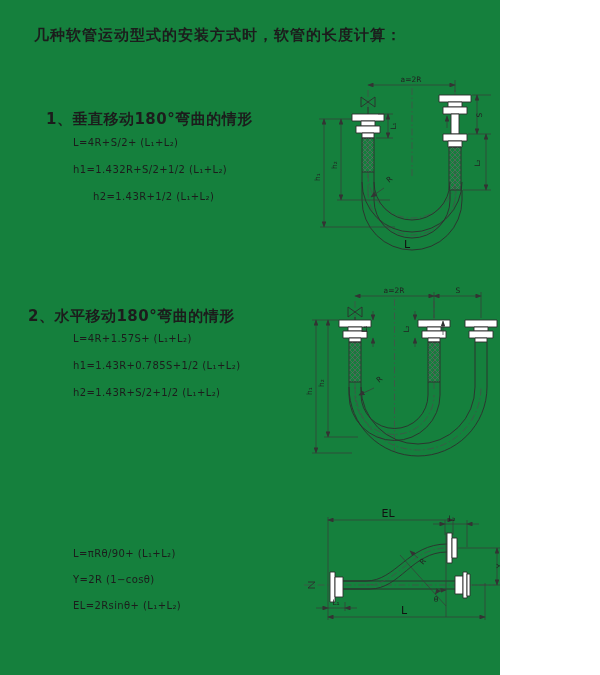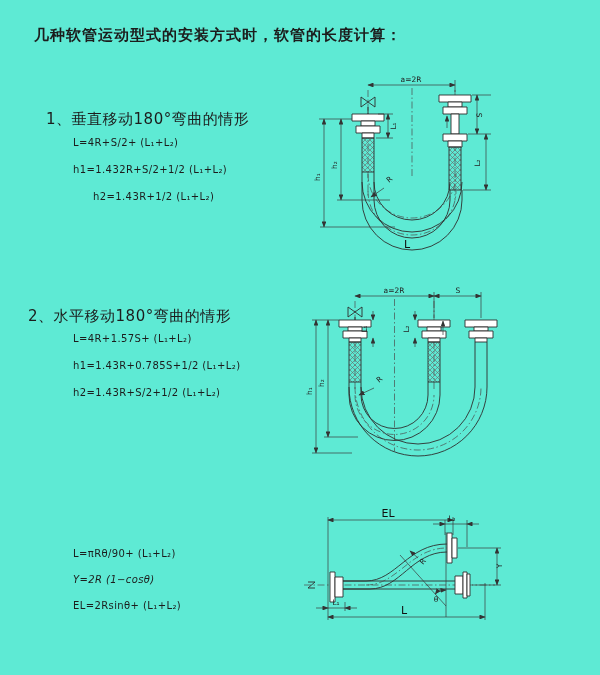--- a/index.html
+++ b/index.html
@@ -1,20 +1,20 @@
 <!DOCTYPE html>
 <html><head>
 <meta charset="utf-8">
 <style>
   html,body{margin:0;padding:0;background:#ffffff;}
-  .page{position:relative;width:600px;height:675px;background:#5eead4;overflow:hidden;
+  .page{position:relative;width:500px;height:675px;background:#15803d;overflow:hidden;
         font-family:"DejaVu Sans","Liberation Sans",sans-serif;color:#1c1c1c;}
   .abs{position:absolute;white-space:nowrap;}
   .title{font-size:15px;font-weight:bold;letter-spacing:1px;}
-  .heading{font-size:15px;font-weight:normal;letter-spacing:0.5px;}
+  .heading{font-size:15px;font-weight:bold;letter-spacing:0.5px;}
   .formula{font-size:10px;letter-spacing:0.4px;}
   svg{position:absolute;overflow:visible;}
   svg line,svg path,svg rect,svg polyline{vector-effect:non-scaling-stroke;}
   .ln{stroke:#2e2e2e;stroke-width:0.9;fill:none;}
   .thin{stroke:#3a3a3a;stroke-width:0.7;fill:none;}
   .cl{stroke:#4a4a4a;stroke-width:0.7;fill:none;stroke-dasharray:7 2.5 1.5 2.5;}
   .fit{stroke:#2e2e2e;stroke-width:0.9;fill:#ffffff;}
   .lbl{font-family:"DejaVu Sans",sans-serif;font-size:7.5px;fill:#222;}
   .lblm{font-family:"DejaVu Sans",sans-serif;font-size:11px;fill:#111;}
 </style>
@@ -29,21 +29,21 @@
   <div class="abs formula" style="left:73px;top:137px;">L=4R+S/2+ (L₁+L₂)</div>
   <div class="abs formula" style="left:73px;top:164px;">h1=1.432R+S/2+1/2 (L₁+L₂)</div>
   <div class="abs formula" style="left:73px;top:191px;margin-left:20px;">h2=1.43R+1/2 (L₁+L₂)</div>
 
   <div class="abs heading" style="left:28px;top:307px;">2、水平移动180°弯曲的情形</div>
   <div class="abs formula" style="left:73px;top:333px;">L=4R+1.57S+ (L₁+L₂)</div>
   <div class="abs formula" style="left:73px;top:360px;">h1=1.43R+0.785S+1/2 (L₁+L₂)</div>
   <div class="abs formula" style="left:73px;top:387px;">h2=1.43R+S/2+1/2 (L₁+L₂)</div>
 
   <div class="abs formula" style="left:73px;top:548px;">L=πRθ/90+ (L₁+L₂)</div>
-  <div class="abs formula" style="left:73px;top:574px;font-style:italic;">Y=2R (1−cosθ)</div>
+  <div class="abs formula" style="left:73px;top:574px;">Y=2R (1−cosθ)</div>
   <div class="abs formula" style="left:73px;top:600px;">EL=2Rsinθ+ (L₁+L₂)</div>
 
   <svg style="left:300px;top:70px;" width="300" height="200" viewBox="0 0 300 200">
     <defs>
       <marker id="ar1" viewBox="0 0 10 8" refX="9" refY="4" markerWidth="9" markerHeight="7" orient="auto-start-reverse">
         <path d="M0,0 L10,4 L0,8 z" fill="#333"></path>
       </marker>
       <pattern id="br1" width="5" height="5" patternUnits="userSpaceOnUse">
         <path d="M0,0 L5,5 M5,0 L0,5" stroke="#666" stroke-width="0.6"></path>
       </pattern>

